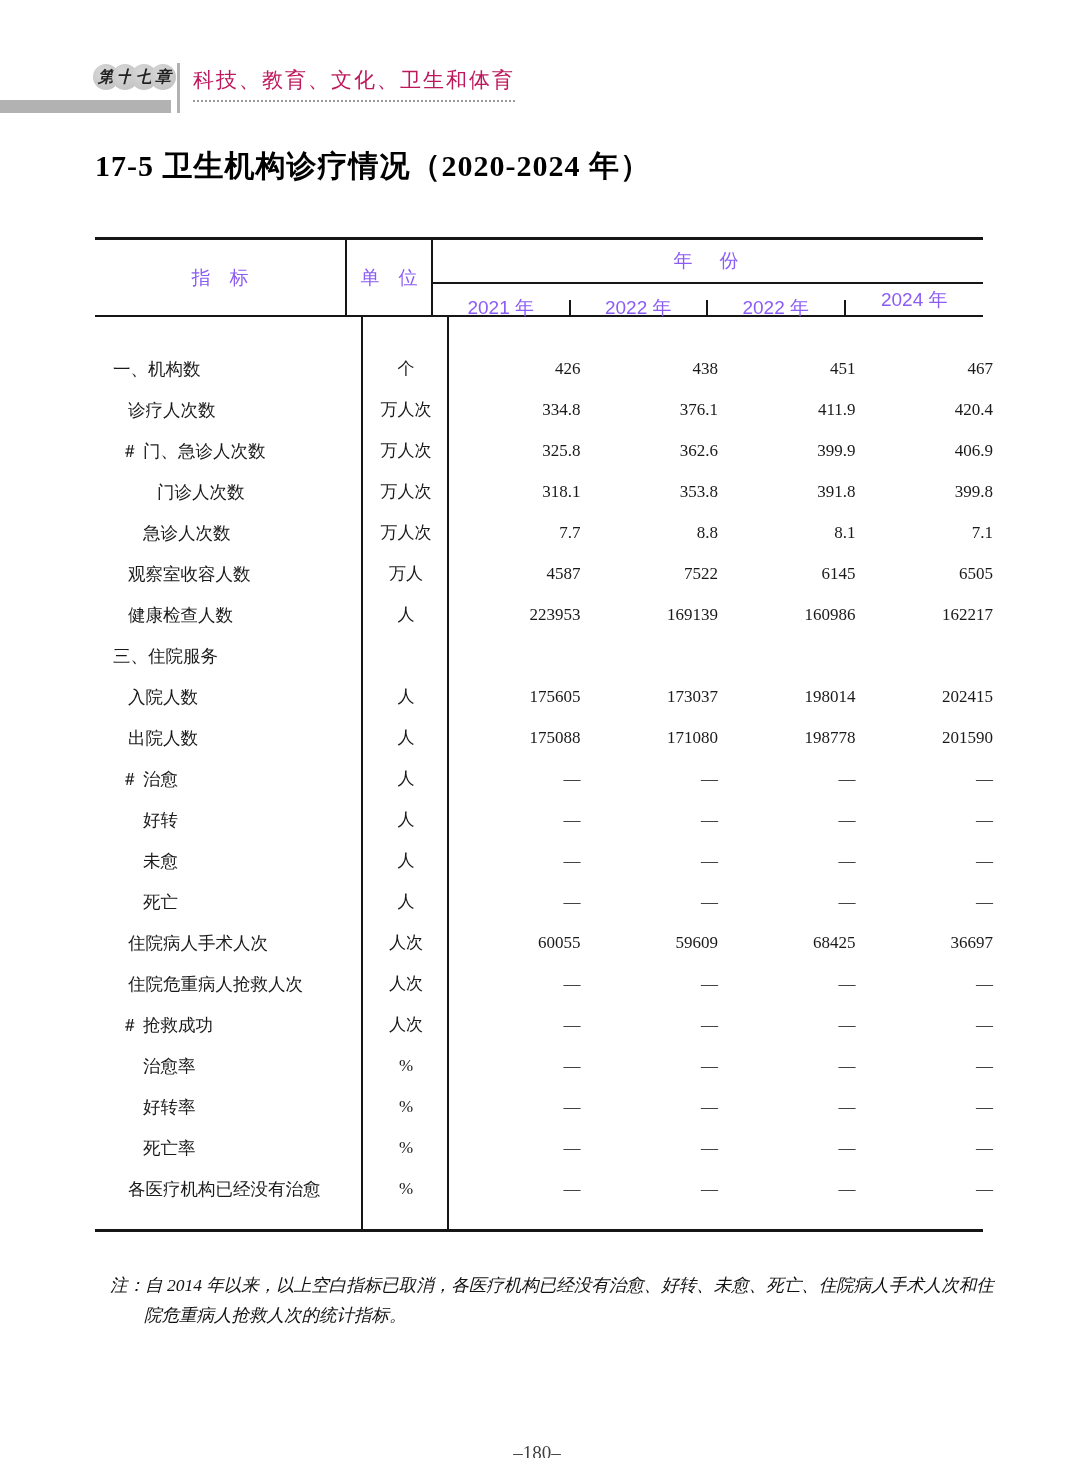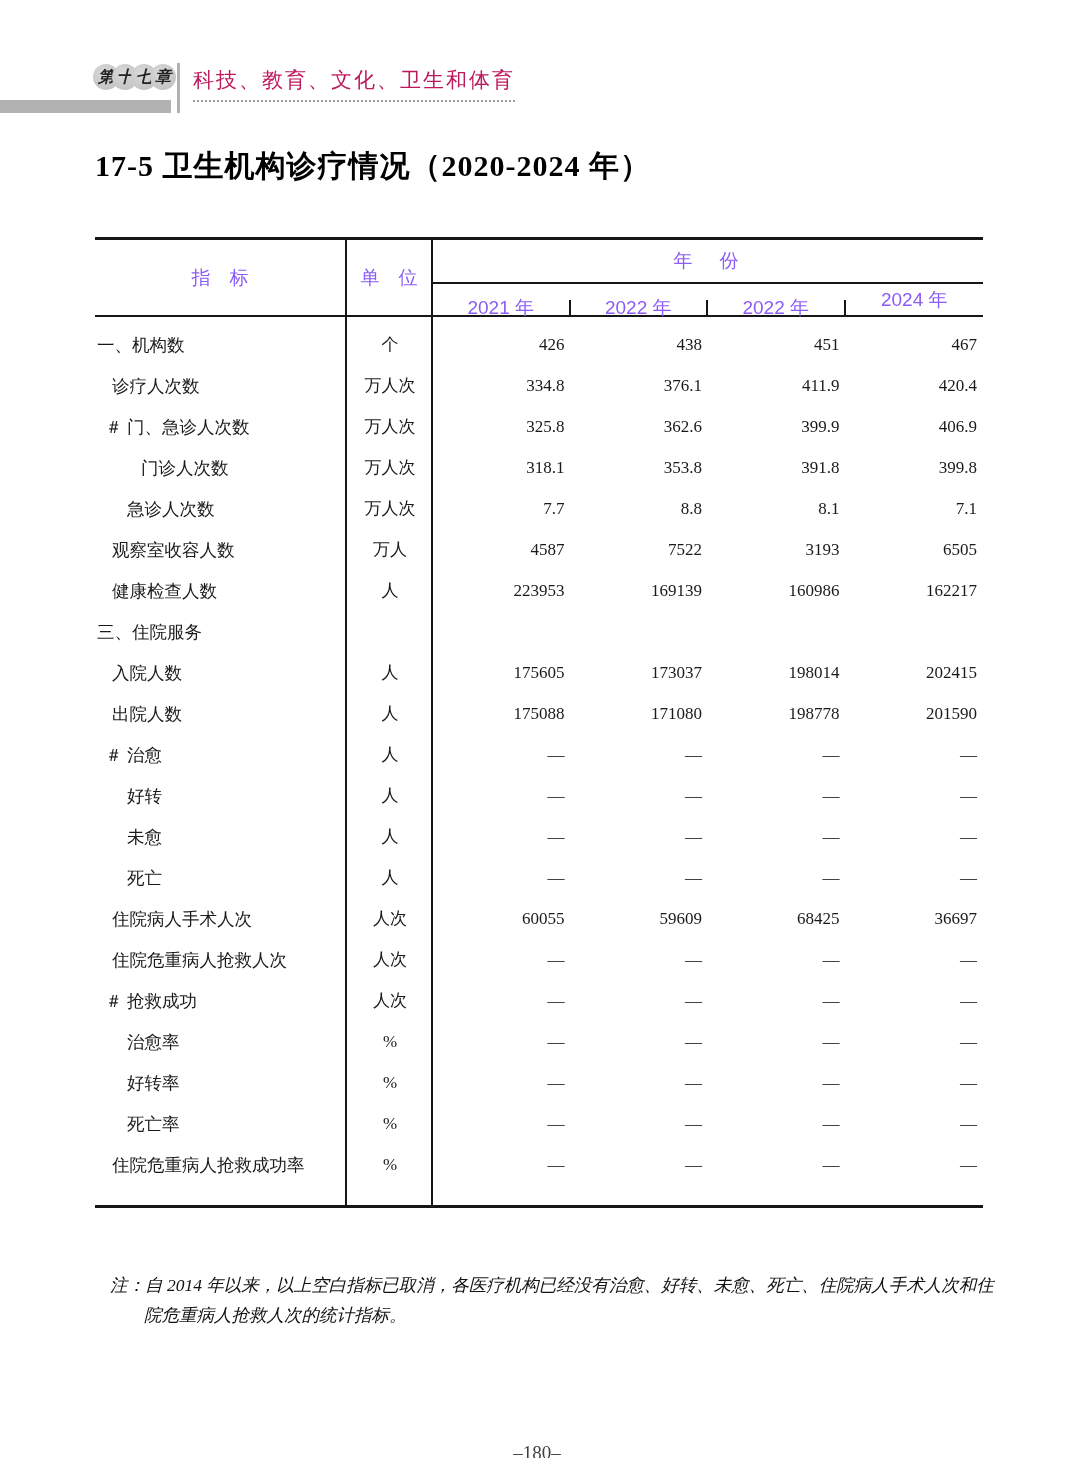--- a/index.html
+++ b/index.html
@@ -49,21 +49,21 @@
     font-family:"Liberation Sans","DejaVu Sans",sans-serif;
     font-size:19px; color:#8b5cf6;
   }
   .th { display:flex; align-items:center; justify-content:center; }
   .th-indicator { grid-row:1/3; grid-column:1; border-right:2px solid #161616; }
   .th-unit      { grid-row:1/3; grid-column:2; border-right:2px solid #161616; }
   .th-years     { grid-row:1;   grid-column:3/7; border-bottom:2px solid #161616; letter-spacing:4px; }
   .th-year      { grid-row:2; }
   .th-year:not(:last-child) { border-right:2px solid #161616;margin-top:16px; }
 
-  .tbody { position:relative; padding:7px 0 20px 0; }
+  .tbody { position:relative; padding:31px 0 20px 0;margin-left:16px; }
   .vline { position:absolute; top:0; bottom:0; width:2px; background:#161616; }
   .vline-1 { left:250px; }
   .vline-2 { left:336px; }
   .trow {
     display:grid;
     grid-template-columns:252px 86px repeat(4, 137.5px);
     height:41px; align-items:center;
     font-size:17.5px;
   }
   .td-label { text-align:left; white-space:nowrap; }
@@ -152,21 +152,21 @@
         <div class="td-val serif">7.7</div>
         <div class="td-val serif">8.8</div>
         <div class="td-val serif">8.1</div>
         <div class="td-val serif">7.1</div>
       </div>
       <div class="trow">
         <div class="td-label serif ind-2">观察室收容人数</div>
         <div class="td-unit serif">万人</div>
         <div class="td-val serif">4587</div>
         <div class="td-val serif">7522</div>
-        <div class="td-val serif">3193</div>
+        <div class="td-val serif">6145</div>
         <div class="td-val serif">6505</div>
       </div>
       <div class="trow">
         <div class="td-label serif ind-2">健康检查人数</div>
         <div class="td-unit serif">人</div>
         <div class="td-val serif">223953</div>
         <div class="td-val serif">169139</div>
         <div class="td-val serif">160986</div>
         <div class="td-val serif">162217</div>
       </div>
@@ -268,21 +268,21 @@
       </div>
       <div class="trow">
         <div class="td-label serif ind-3">死亡率</div>
         <div class="td-unit serif">%</div>
         <div class="td-val serif">—</div>
         <div class="td-val serif">—</div>
         <div class="td-val serif">—</div>
         <div class="td-val serif">—</div>
       </div>
       <div class="trow">
-        <div class="td-label serif ind-2">住院危重病人抢救成功率</div>
+        <div class="td-label serif ind-2">各医疗机构已经没有治愈</div>
         <div class="td-unit serif">%</div>
         <div class="td-val serif">—</div>
         <div class="td-val serif">—</div>
         <div class="td-val serif">—</div>
         <div class="td-val serif">—</div>
       </div>
     </div>
 </div>
 
 <p class="note serif">注：自 2014 年以来，以上空白指标已取消，各医疗机构已经没有治愈、好转、未愈、死亡、住院病人手术人次和住院危重病人抢救人次的统计指标。</p>

